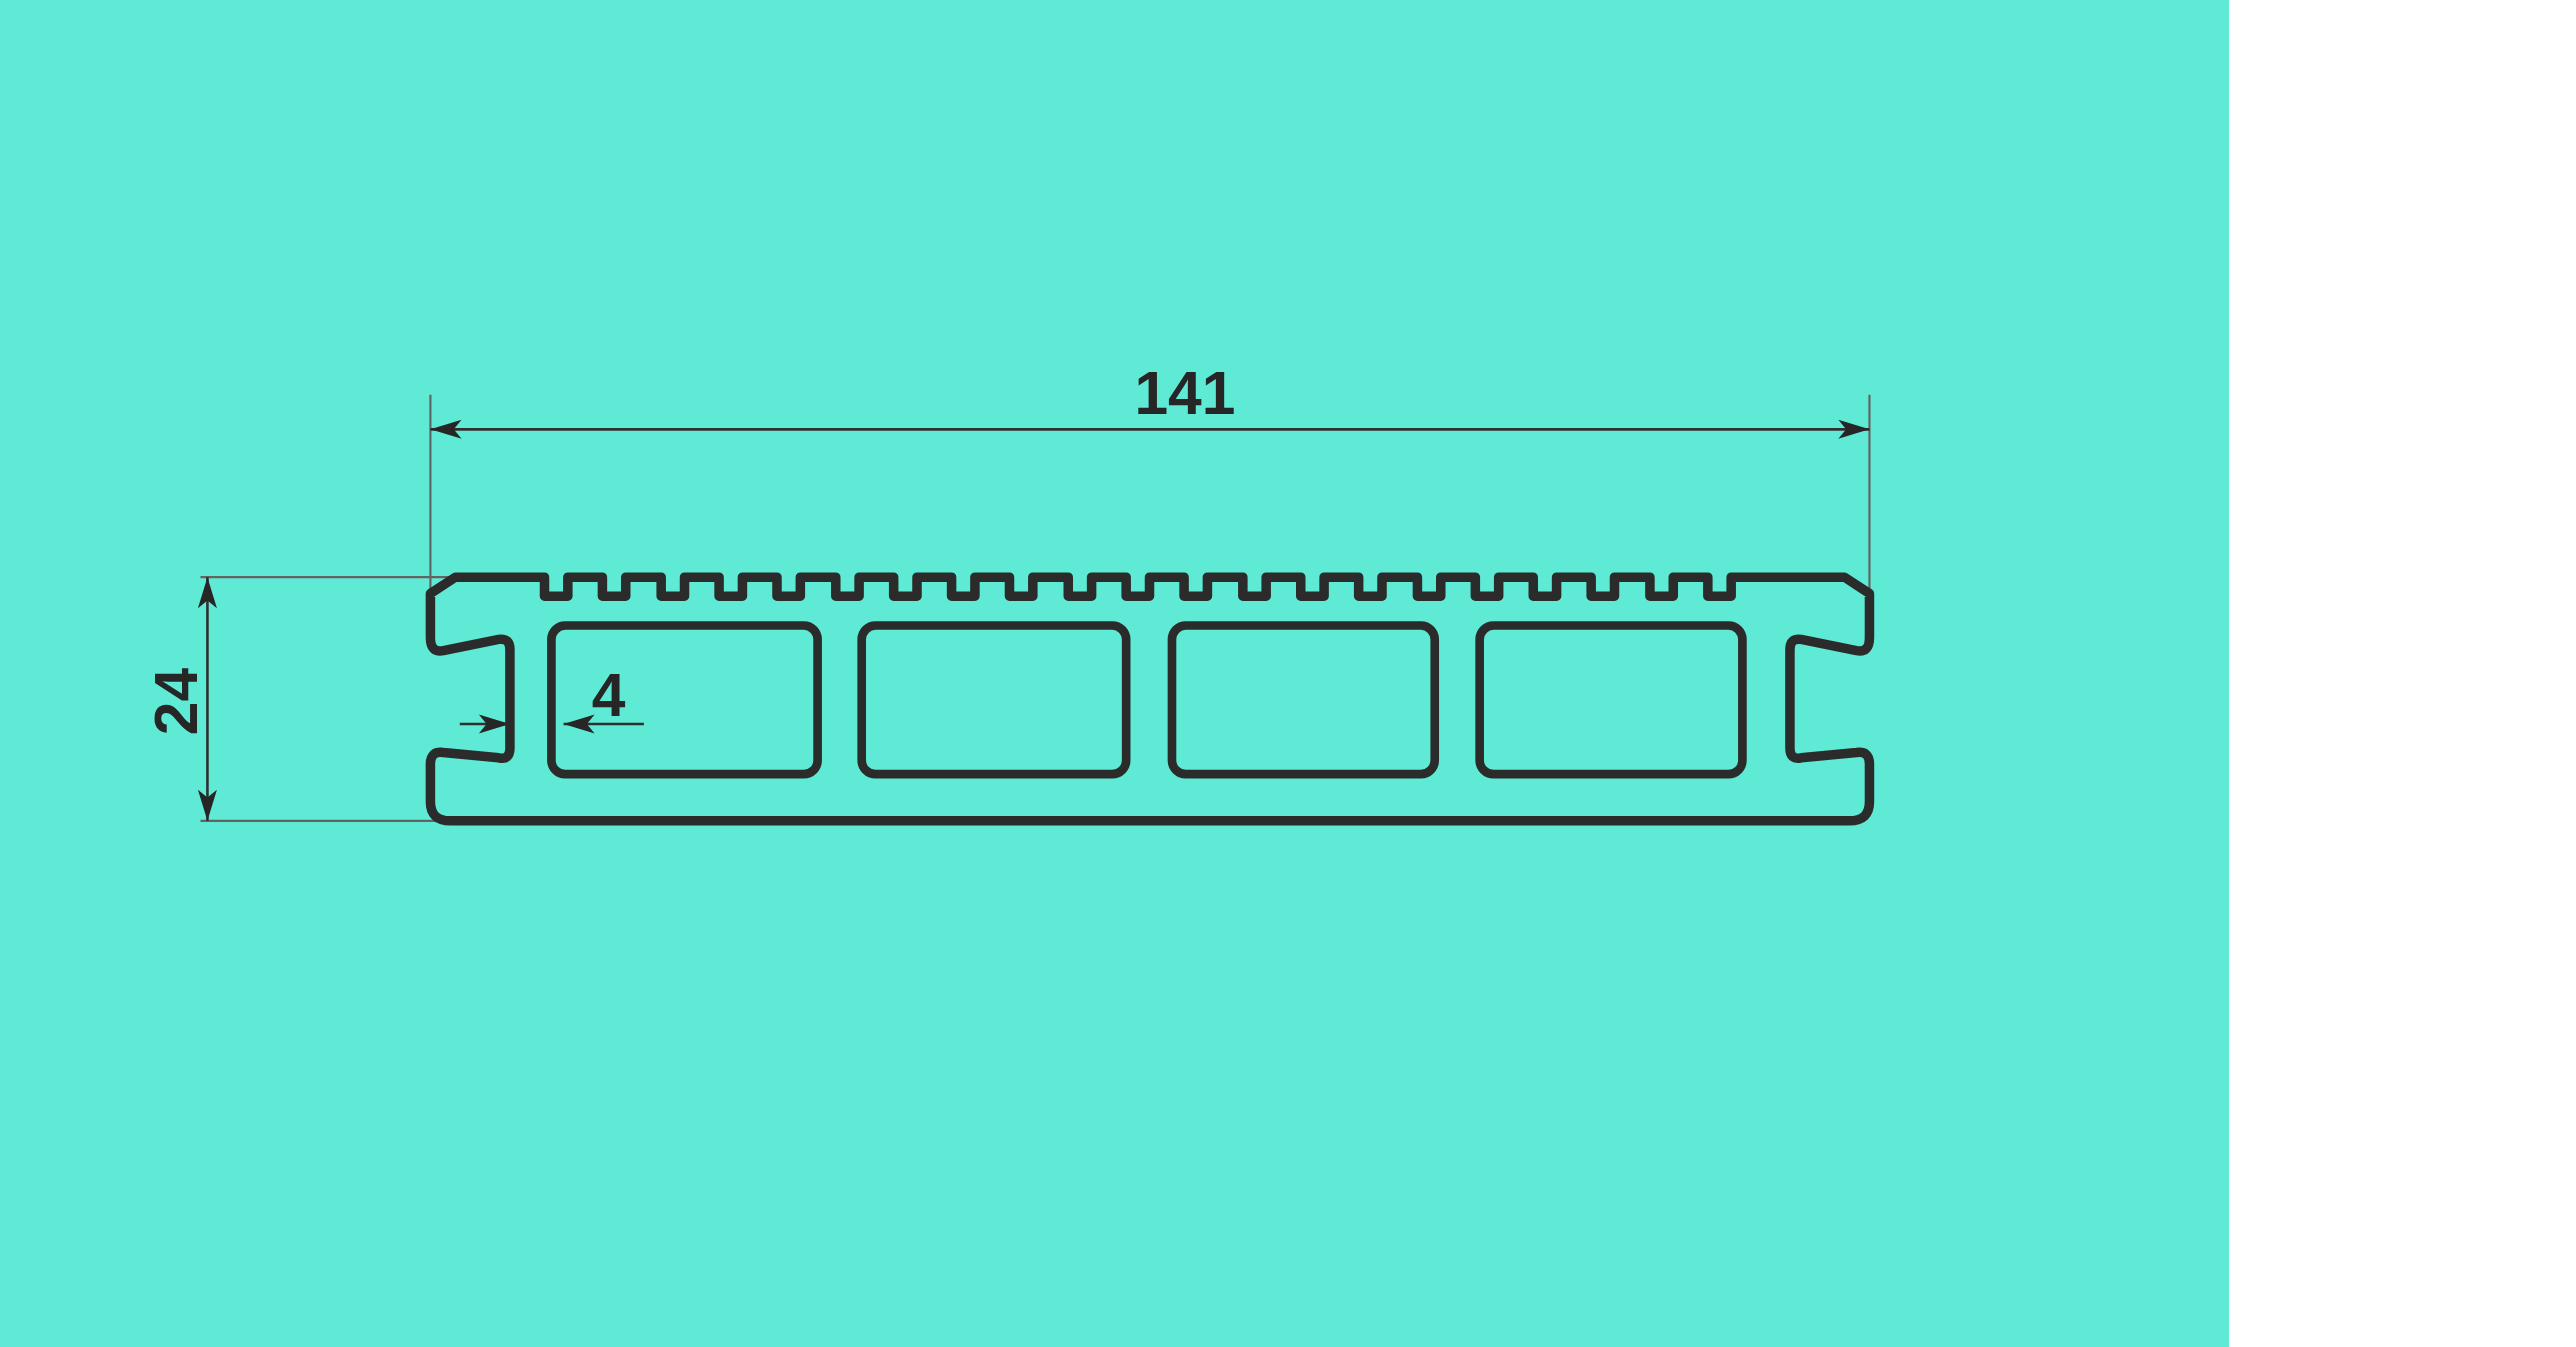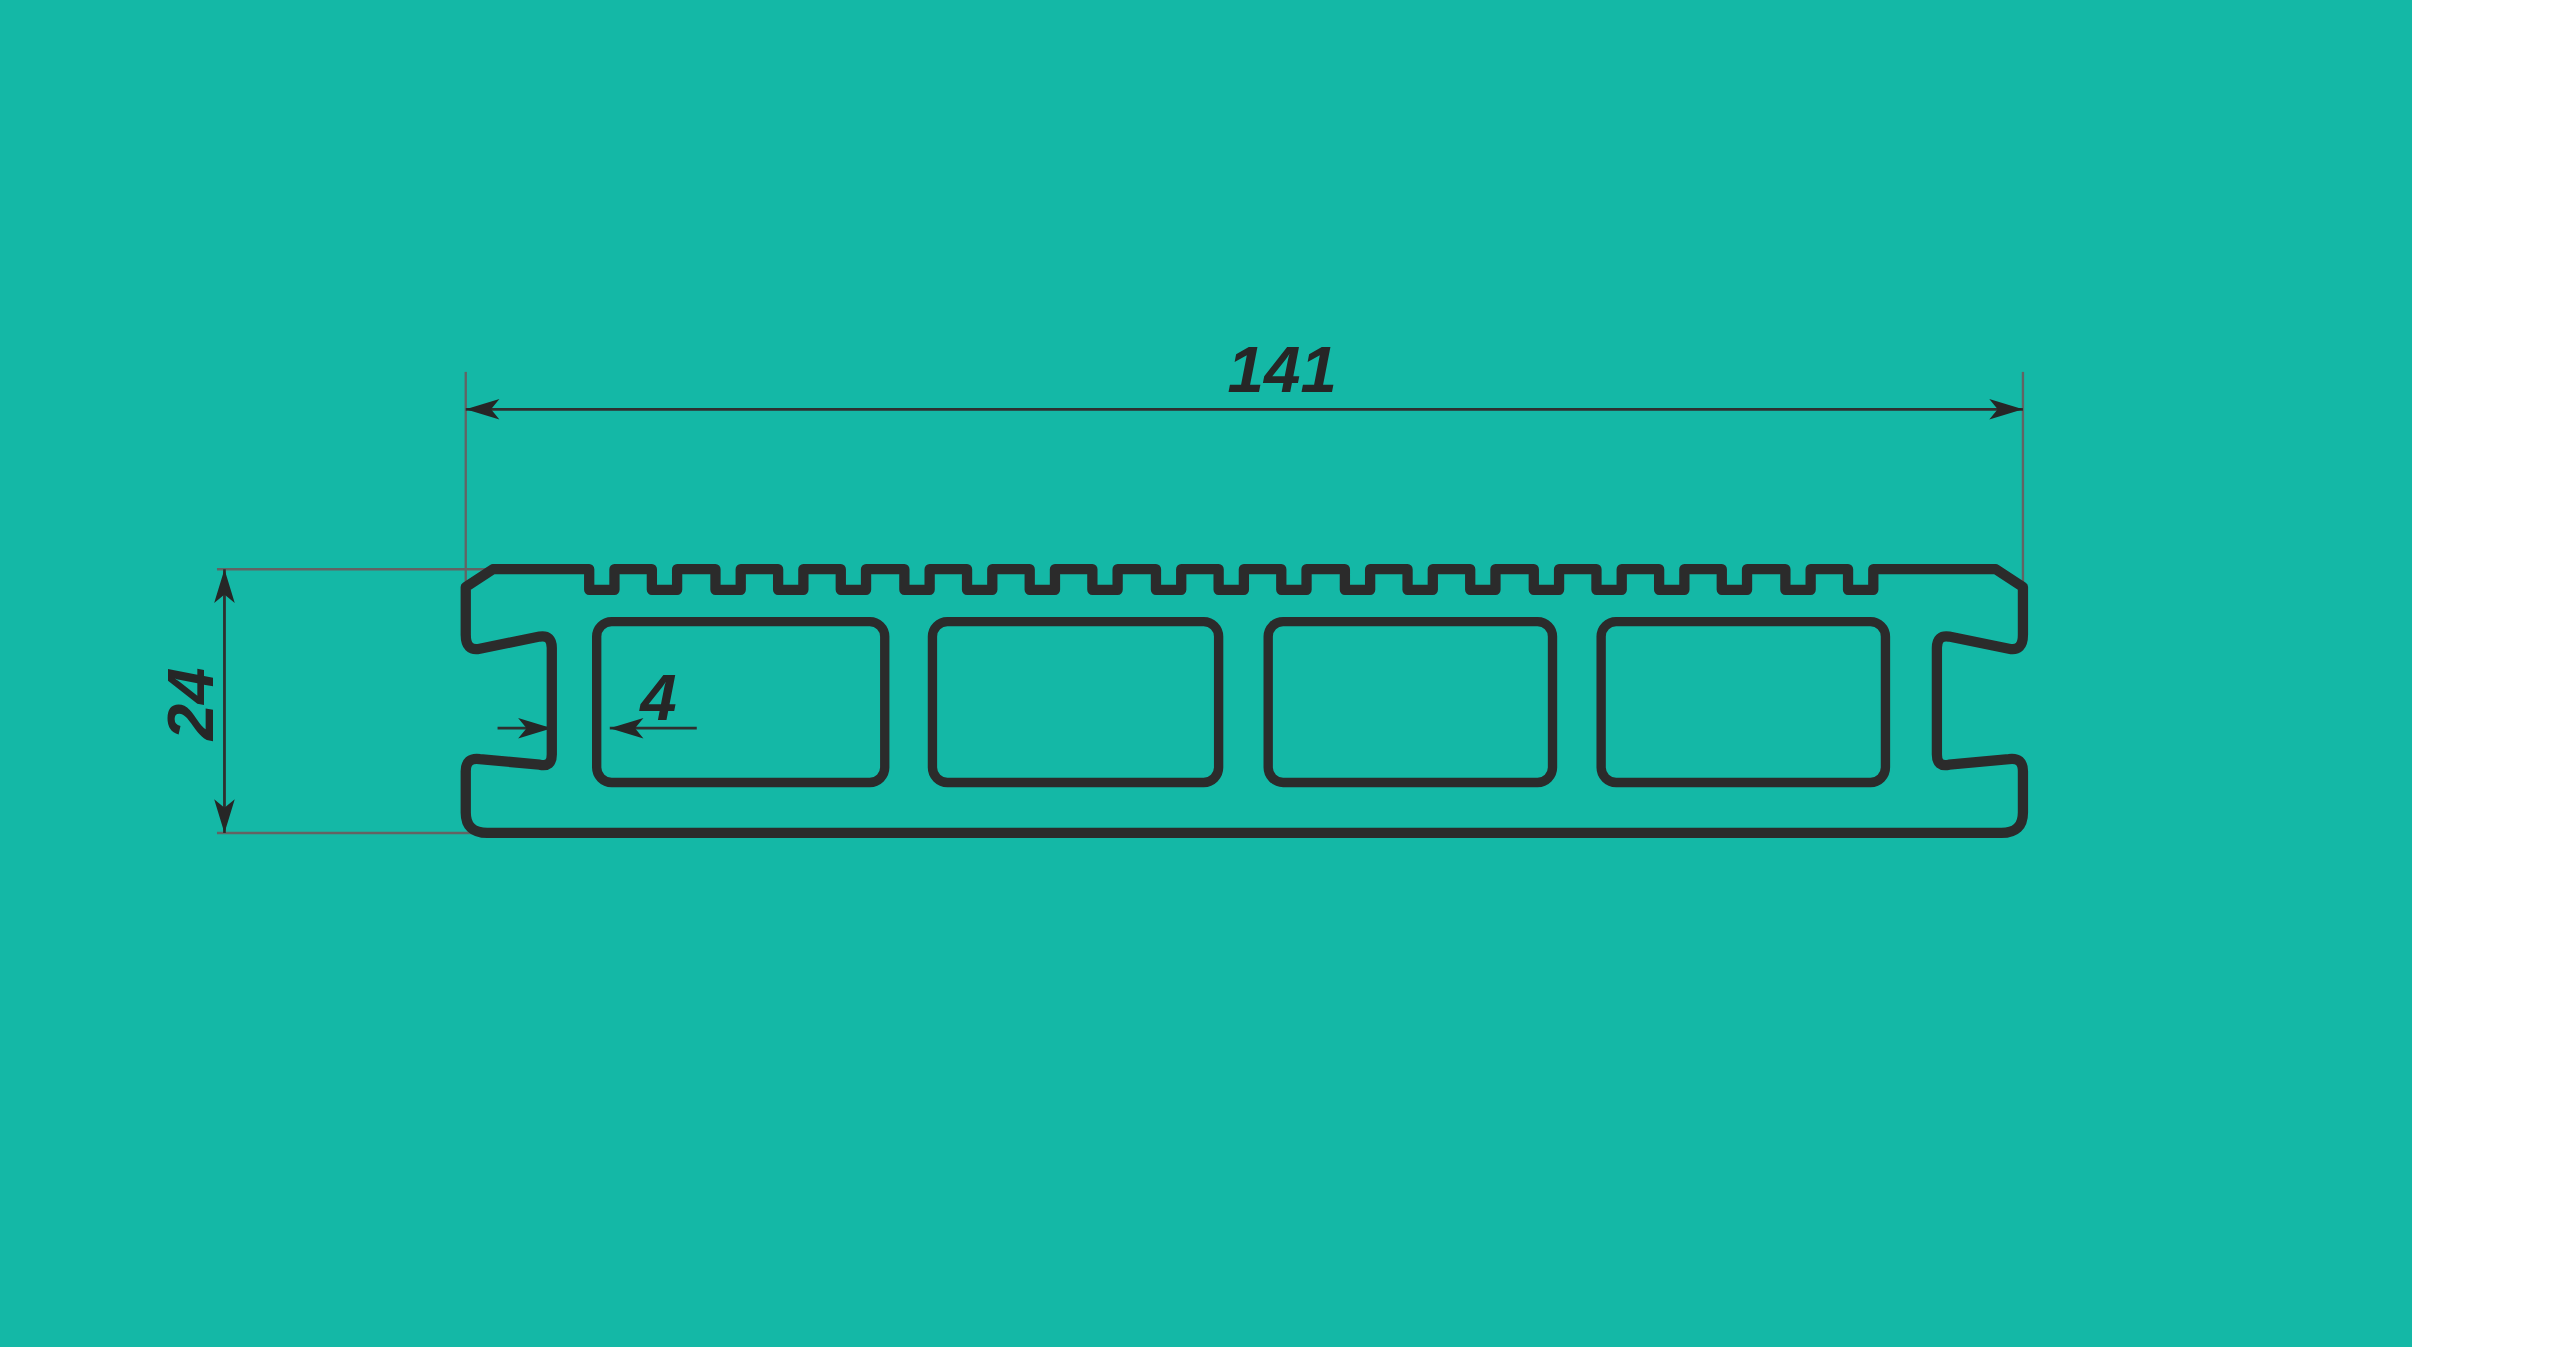--- a/index.html
+++ b/index.html
@@ -2,26 +2,25 @@
 <html><head>
 <meta charset="utf-8">
 <style>
   html, body {
     margin: 0;
     padding: 0;
     background: #ffffff;
   }
   .canvas {
     position: relative;
-    width: 2412px;
+    width: 2229px;
     height: 1347px;
-    background: #14b8a6;
+    background: #5eead4;
     overflow: hidden;
     font-family: "Liberation Sans", sans-serif;
-    font-style: italic;
   }
   .canvas svg {
     position: absolute;
     left: 0;
     top: 0;
     width: 100%;
     height: 100%;
   }
   .outline {
     fill: none;

